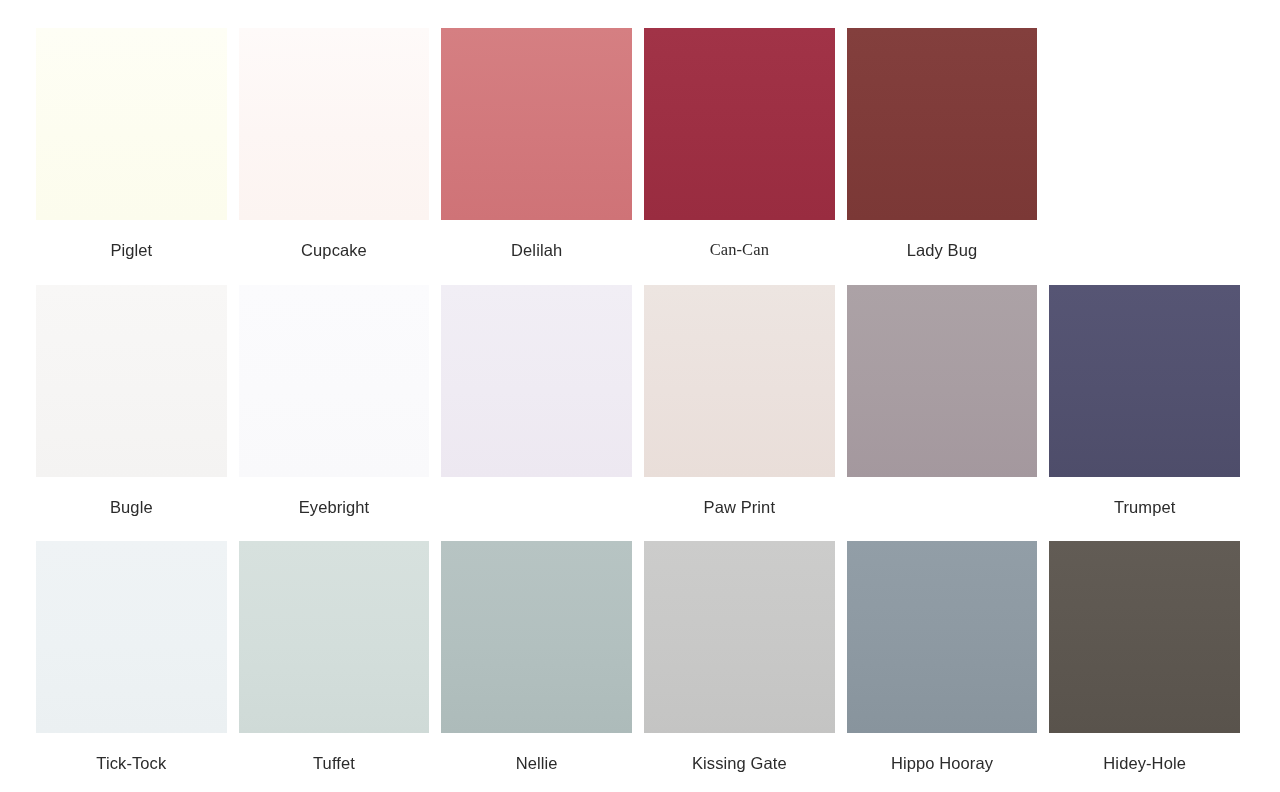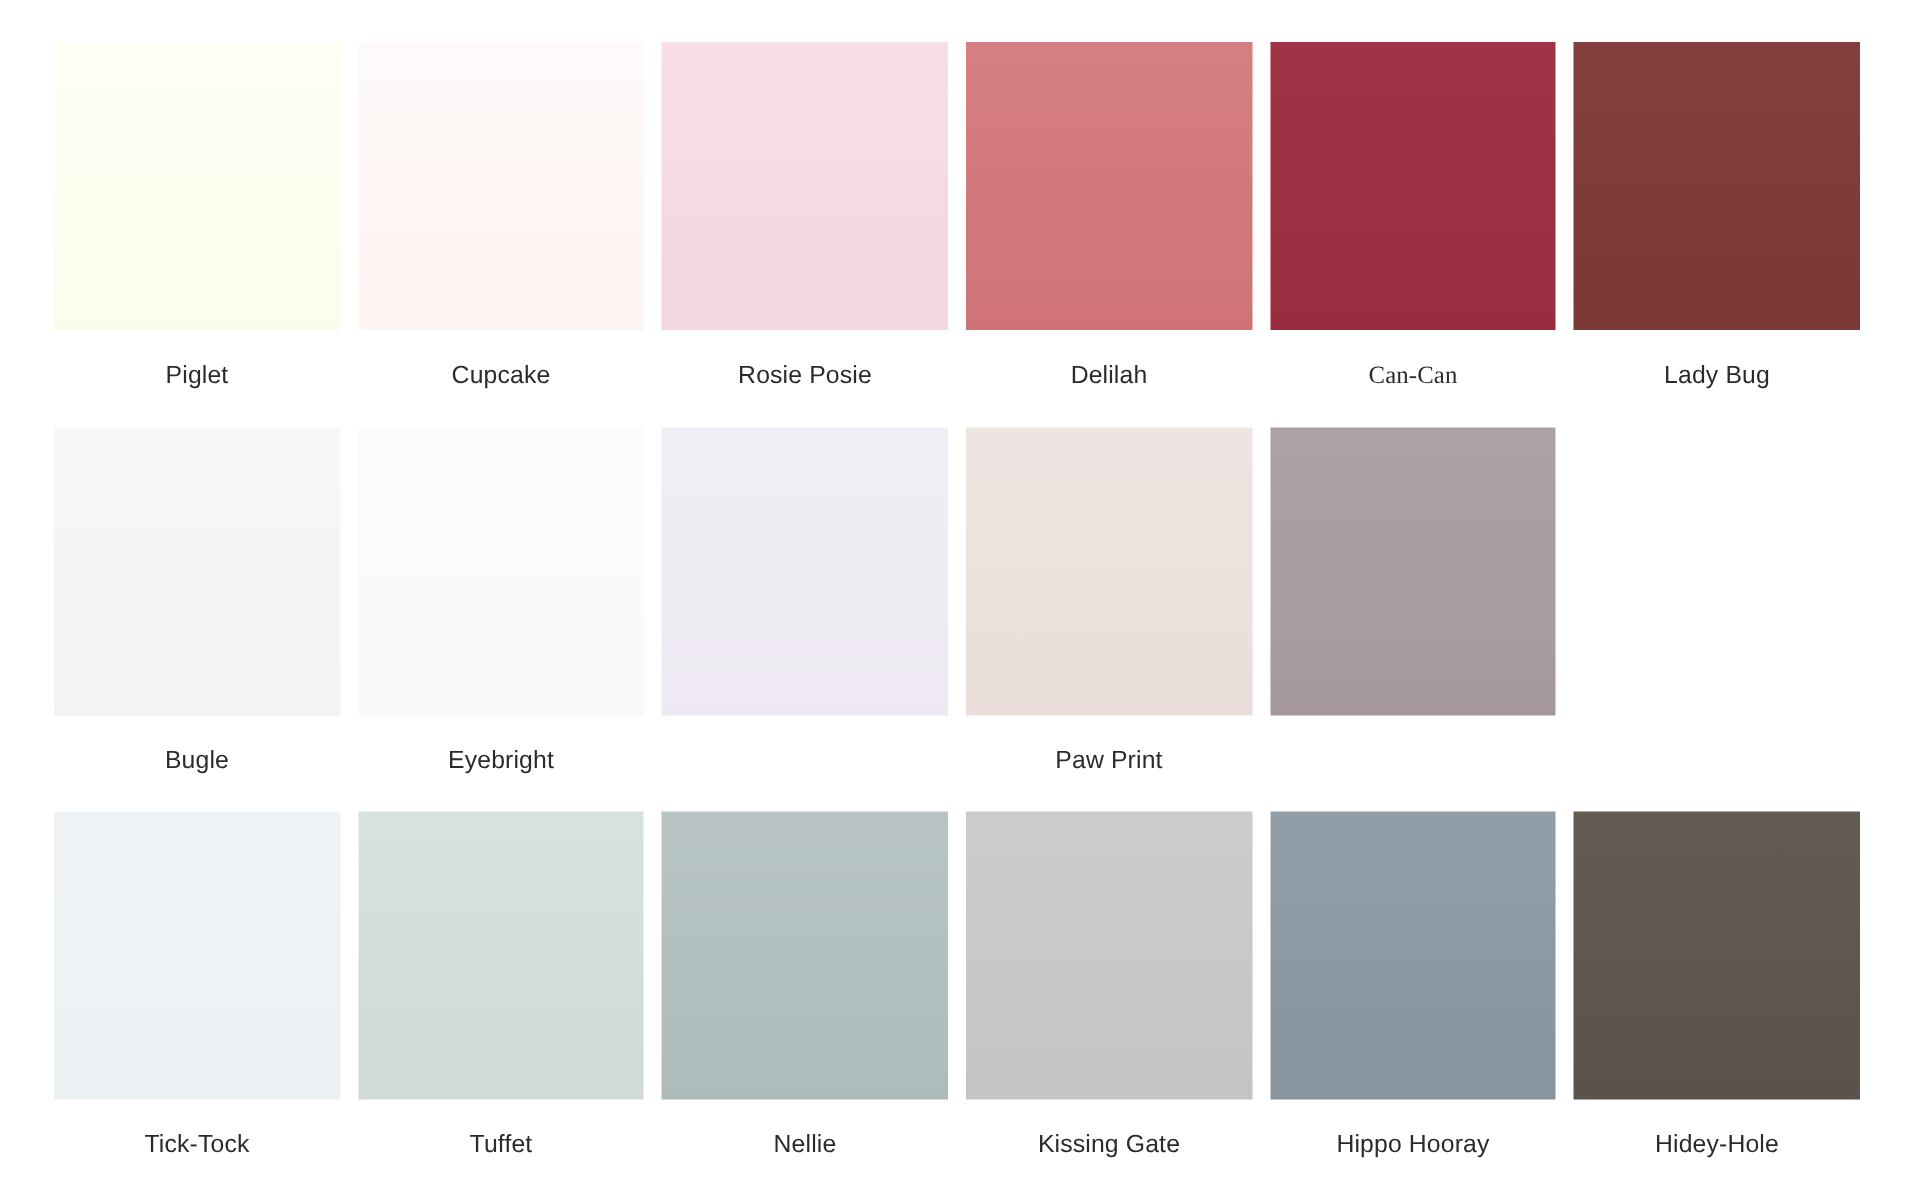--- a/index.html
+++ b/index.html
@@ -64,24 +64,20 @@
     <div class="swatch-row">
       <div class="swatch-cell">
         <div class="swatch-chip" style="background: linear-gradient(rgb(254, 254, 245) 0%, rgb(253, 253, 240) 55%, rgb(252, 252, 237) 100%);"></div>
         <div class="swatch-label" style="color: rgb(43, 43, 43);">Piglet</div>
       </div>
       <div class="swatch-cell">
         <div class="swatch-chip" style="background: linear-gradient(rgb(254, 250, 249) 0%, rgb(253, 246, 244) 55%, rgb(252, 244, 241) 100%);"></div>
         <div class="swatch-label" style="color: rgb(43, 43, 43);">Cupcake</div>
       </div>
       <div class="swatch-cell">
-        <div class="swatch-chip" style="background: linear-gradient(rgb(247, 223, 229) 0%, rgb(245, 218, 226) 55%, rgb(243, 214, 222) 100%);"></div>
-        <div class="swatch-label" style="color: rgb(43, 43, 43);">Rosie Posie</div>
-      </div>
-      <div class="swatch-cell">
         <div class="swatch-chip" style="background: linear-gradient(rgb(213, 127, 130) 0%, rgb(210, 120, 124) 55%, rgb(207, 115, 119) 100%);"></div>
         <div class="swatch-label" style="color: rgb(43, 43, 43);">Delilah</div>
       </div>
       <div class="swatch-cell">
         <div class="swatch-chip" style="background: linear-gradient(rgb(161, 51, 71) 0%, rgb(157, 47, 67) 55%, rgb(153, 44, 64) 100%);"></div>
         <div class="swatch-label" style="color: rgb(43, 43, 43); font-family: Liberation Serif, serif;">Can-Can</div>
       </div>
       <div class="swatch-cell">
         <div class="swatch-chip" style="background: linear-gradient(rgb(131, 63, 61) 0%, rgb(127, 59, 57) 55%, rgb(123, 56, 54) 100%);"></div>
         <div class="swatch-label" style="color: rgb(43, 43, 43);">Lady Bug</div>
@@ -99,20 +95,24 @@
       <div class="swatch-cell">
         <div class="swatch-chip" style="background: linear-gradient(rgb(241, 238, 245) 0%, rgb(239, 235, 243) 55%, rgb(237, 232, 241) 100%);"></div>
       </div>
       <div class="swatch-cell">
         <div class="swatch-chip" style="background: linear-gradient(rgb(237, 229, 225) 0%, rgb(235, 225, 221) 55%, rgb(233, 222, 217) 100%);"></div>
         <div class="swatch-label" style="color: rgb(43, 43, 43);">Paw Print</div>
       </div>
       <div class="swatch-cell">
         <div class="swatch-chip" style="background: linear-gradient(rgb(172, 162, 166) 0%, rgb(168, 157, 162) 55%, rgb(164, 152, 158) 100%);"></div>
       </div>
+      <div class="swatch-cell">
+        <div class="swatch-chip" style="background: linear-gradient(rgb(86, 85, 116) 0%, rgb(82, 81, 111) 55%, rgb(78, 77, 106) 100%);"></div>
+        <div class="swatch-label" style="color: rgb(43, 43, 43);">Trumpet</div>
+      </div>
     </div>
     <div class="swatch-row">
       <div class="swatch-cell">
         <div class="swatch-chip" style="background: linear-gradient(rgb(239, 243, 245) 0%, rgb(237, 242, 244) 55%, rgb(235, 240, 242) 100%);"></div>
         <div class="swatch-label" style="color: rgb(43, 43, 43);">Tick-Tock</div>
       </div>
       <div class="swatch-cell">
         <div class="swatch-chip" style="background: linear-gradient(rgb(215, 225, 222) 0%, rgb(211, 222, 219) 55%, rgb(207, 218, 215) 100%);"></div>
         <div class="swatch-label" style="color: rgb(43, 43, 43);">Tuffet</div>
       </div>

